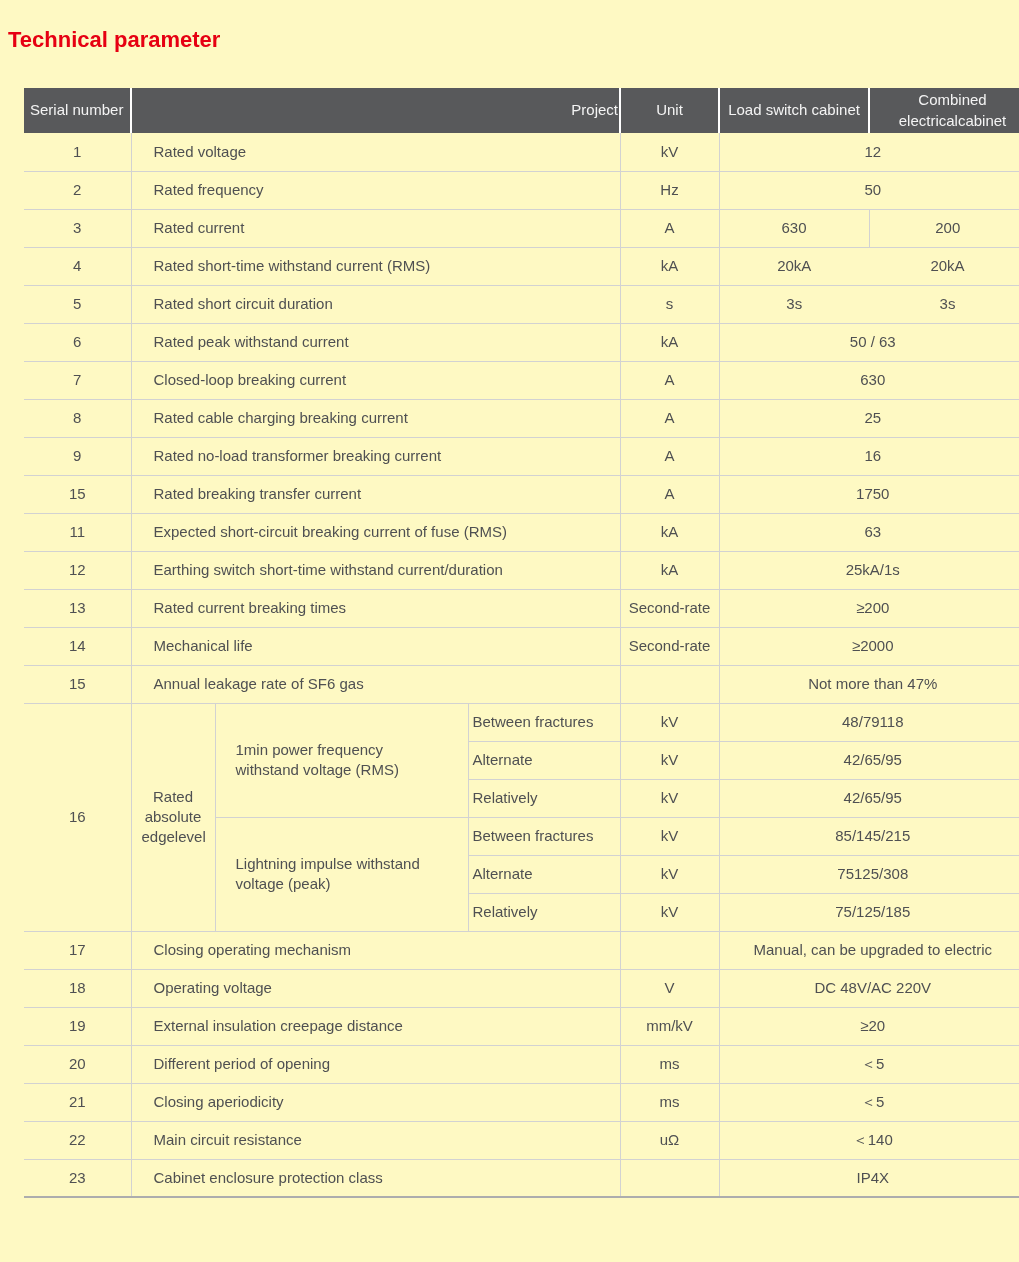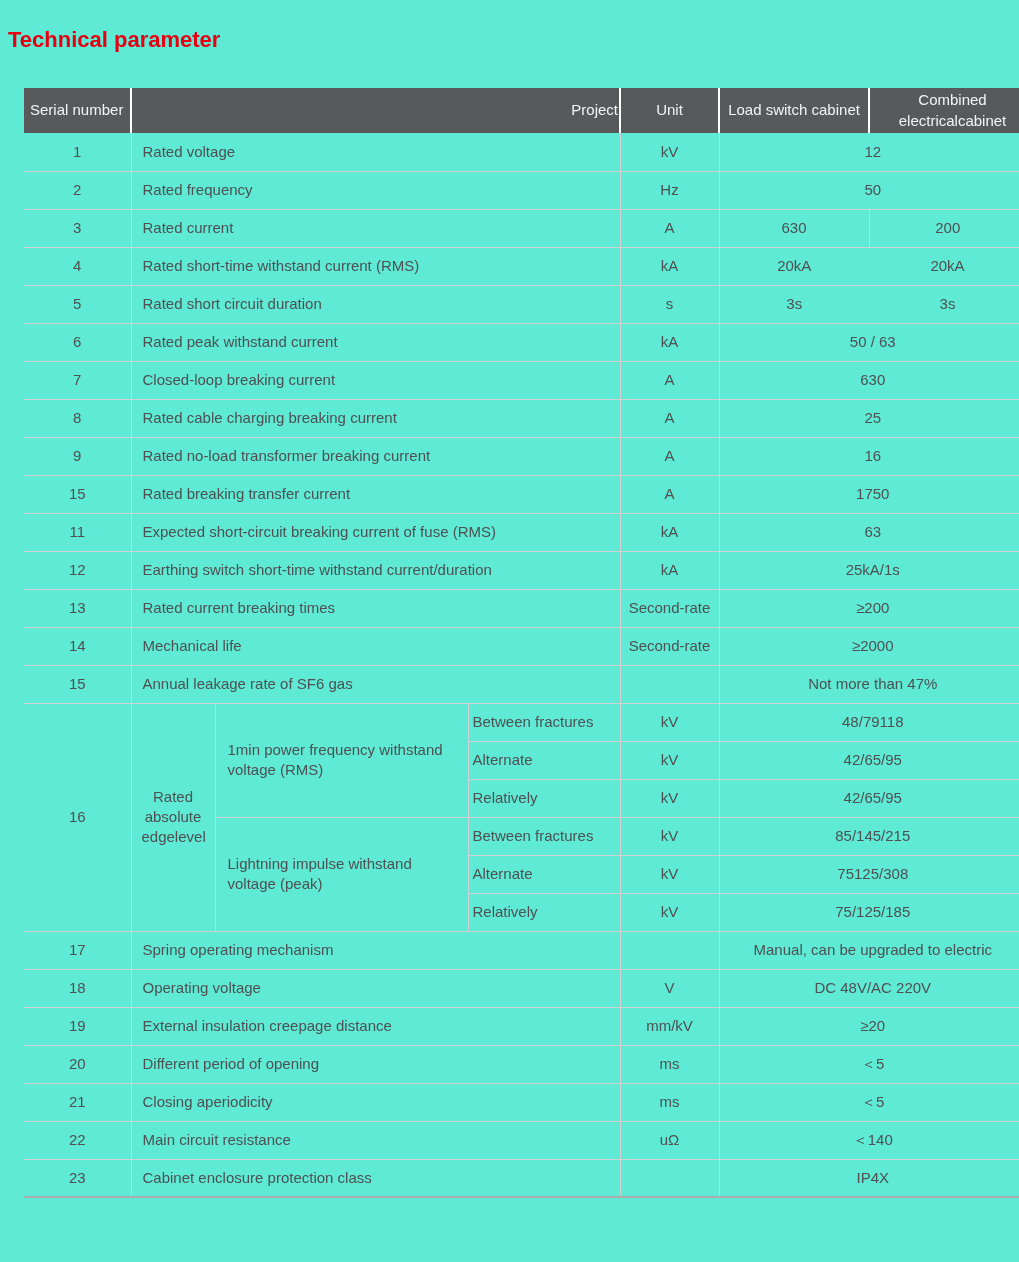--- a/index.html
+++ b/index.html
@@ -13,21 +13,21 @@
   *{box-sizing:border-box;}
   html,body{margin:0;padding:0;background:#ffffff;}
   body{
     font-family:"Liberation Sans","DejaVu Sans",sans-serif;
     color:var(--txt);
   }
   .page{
     position:relative;
     width:1019px;
     height:1262px;
-    background:#5eead4;
+    background:#fef9c3;
     overflow:hidden;
   }
   .page-title{
     position:absolute;
     left:8px;
     top:26px;
     margin:0;
     font-size:22px;
     line-height:27px;
     font-weight:bold;
@@ -57,26 +57,26 @@
   table.spec th:last-child{border-right:none;padding-left:10px;}
   table.spec th.h-ser{text-align:left;padding-left:6px;}
   table.spec th.h-proj{text-align:right;padding-left:10px;}
   table.spec td{
     height:38px;
     vertical-align:middle;
     border-bottom:1px solid var(--line);
     line-height:1.35;
   }
   .c-ser{text-align:center;border-right:1px solid var(--line);}
-  .c-proj{text-align:left;padding:6px 11px;border-right:1px solid var(--line);}
+  .c-proj{text-align:left;padding:6px 22px;border-right:1px solid var(--line);}
   .c-unit{text-align:center;border-right:1px solid var(--line);margin-left:8px;}
   .c-val{text-align:center;}
   .c-val.divider{border-right:1px solid var(--line);}
   .c-cat{text-align:center;padding:6px 10px;border-right:1px solid var(--line);vertical-align:middle;}
-  .c-grp{text-align:left;padding:6px 12px;border-right:1px solid var(--line);vertical-align:middle;}
+  .c-grp{text-align:left;padding:6px 20px;border-right:1px solid var(--line);vertical-align:middle;}
   .c-sub{text-align:left;padding:6px 4px;border-right:1px solid var(--line);}
   tr.last td{border-bottom:2px solid var(--line-dark);}
 </style>
 </head>
 <body>
 
 <div class="page">
 
   <h1 class="page-title">Technical parameter</h1>
 
@@ -238,21 +238,21 @@
       <td class="c-val" colspan="2">75125/308</td>
     </tr>
     <tr>
       <td class="c-sub">Relatively</td>
       <td class="c-unit">kV</td>
       <td class="c-val" colspan="2">75/125/185</td>
     </tr>
 
     <tr>
       <td class="c-ser">17</td>
-      <td class="c-proj" colspan="3">Spring operating mechanism</td>
+      <td class="c-proj" colspan="3">Closing operating mechanism</td>
       <td class="c-unit"></td>
       <td class="c-val" colspan="2">Manual, can be upgraded to electric</td>
     </tr>
 
     <tr>
       <td class="c-ser">18</td>
       <td class="c-proj" colspan="3">Operating voltage</td>
       <td class="c-unit">V</td>
       <td class="c-val" colspan="2">DC 48V/AC 220V</td>
     </tr>

